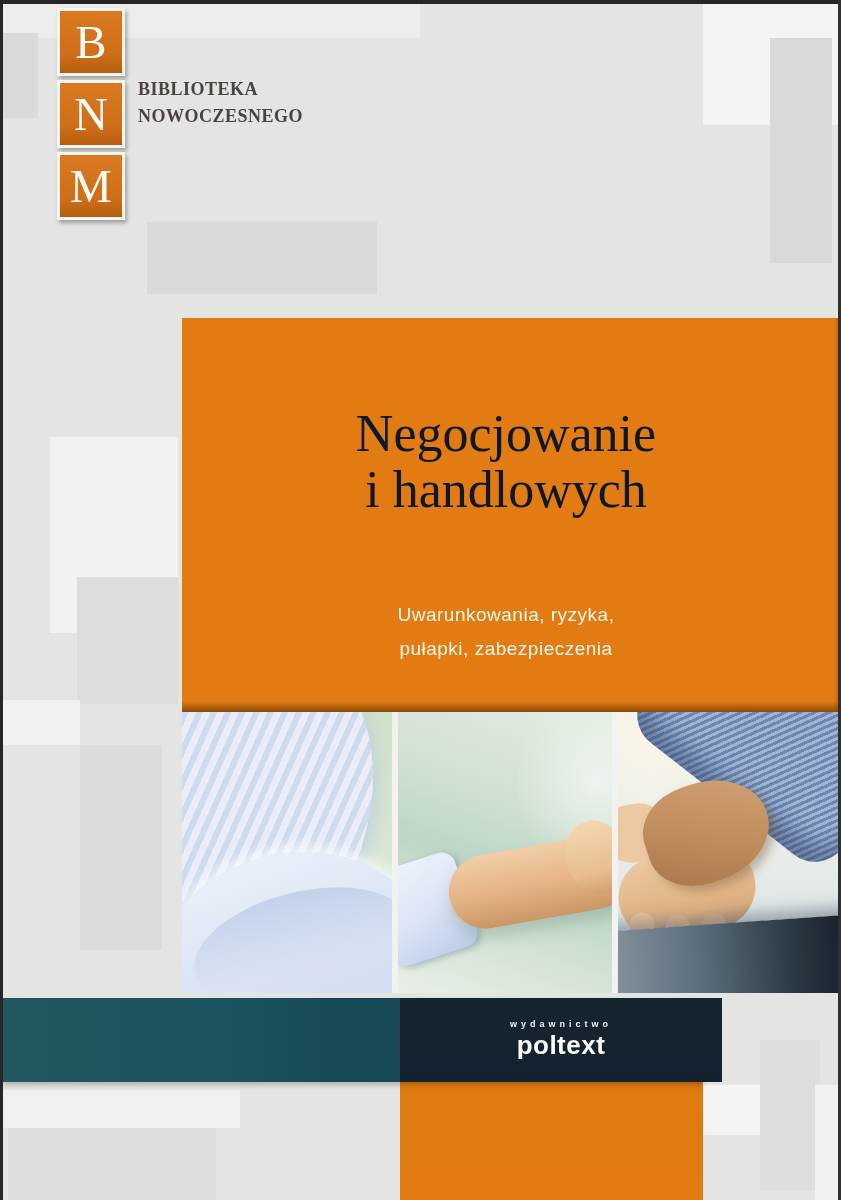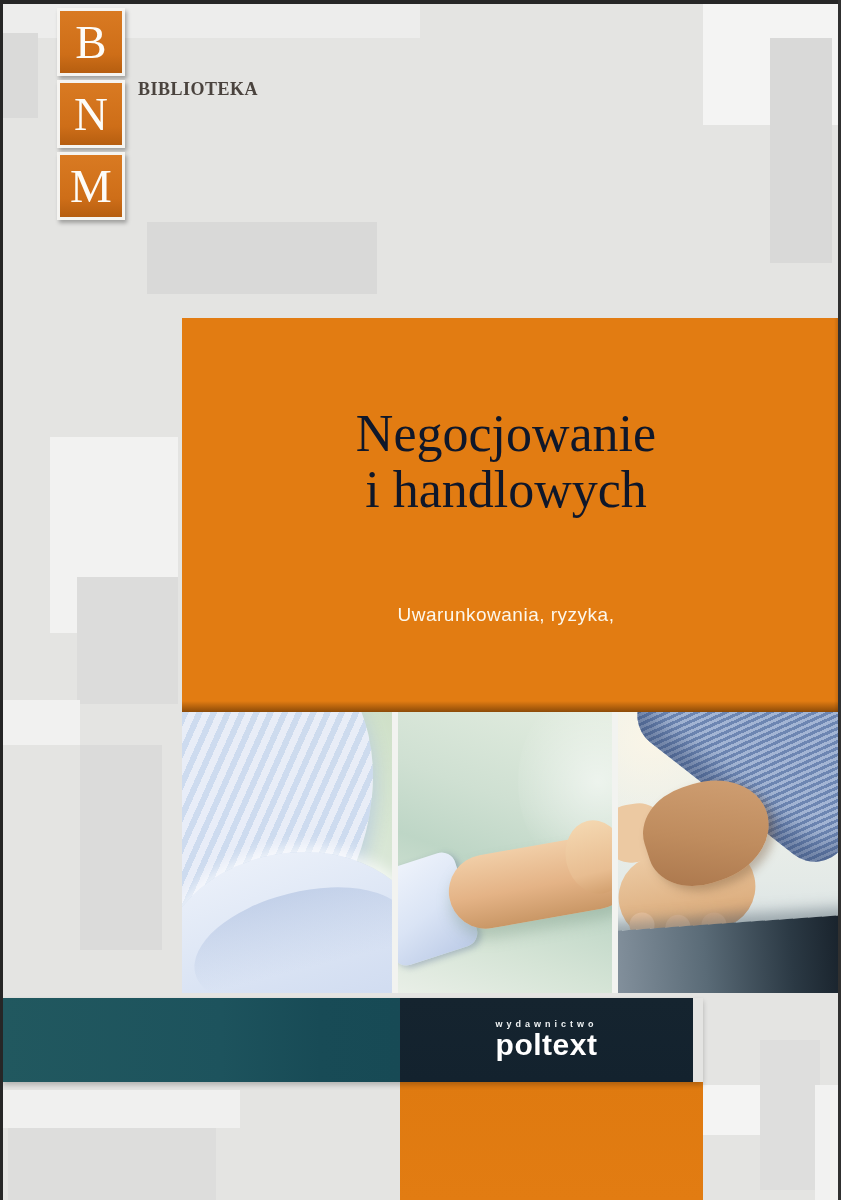--- a/index.html
+++ b/index.html
@@ -149,25 +149,25 @@
     box-shadow:0 -8px 14px rgba(90,105,115,.5);
   }
 
   
   .publisher-bar{
     position:absolute;left:3px;top:998px;width:700px;height:84px;z-index:3;
     box-shadow:0 3px 5px rgba(0,0,0,.22);
   }
   .bar-teal{position:absolute;left:0;top:0;width:397px;height:84px;
     background:linear-gradient(90deg,#21585f 0%,#1d535d 55%,#184b56 80%,#174a55 100%);}
-  .bar-navy{position:absolute;left:397px;top:0;width:293px;height:84px;
+  .bar-navy{position:absolute;left:397px;top:0;width:322px;height:84px;
     background:linear-gradient(180deg,#15242f 0%,#13222e 100%);
     display:flex;flex-direction:column;align-items:center;justify-content:center;}
   .imprint{font-size:9px;font-weight:700;letter-spacing:4px;color:#eef2f3;}
-  .pub-name{font-size:30px;font-weight:700;letter-spacing:.5px;color:#ffffff;
+  .pub-name{font-size:26px;font-weight:700;letter-spacing:.5px;color:#ffffff;
     margin-top:-1px;line-height:34px;}
 
   
   .orange-footer{
     position:absolute;left:400px;top:1082px;width:303px;height:118px;z-index:1;
     background:linear-gradient(180deg,#df7a10 0%,#e27c12 100%);
   }
 </style>
 </head>
 <body>
@@ -198,29 +198,31 @@
     <div class="bnm-square">
       <span class="bnm-letter">N</span>
     </div>
     <div class="bnm-square">
       <span class="bnm-letter">M</span>
     </div>
   </div>
 
   <div class="series-name">
     <div>BIBLIOTEKA</div>
+    <div>NOWOCZESNEGO</div>
   </div>
 
   <div class="orange-panel">
     <div class="book-title">
       <div>Negocjowanie</div>
       <div>i handlowych</div>
     </div>
     <div class="book-subtitle">
       <div>Uwarunkowania, ryzyka,</div>
+      <div>pułapki, zabezpieczenia</div>
     </div>
     <div class="panel-shade-right"></div>
     <div class="panel-shadow-bottom"></div>
   </div>
 
 
   <div class="photo">
     <div class="photo-panel pp1">
       <div class="shape p1-fabric-top"></div>
       <div class="shape p1-fabric-bottom"></div>

